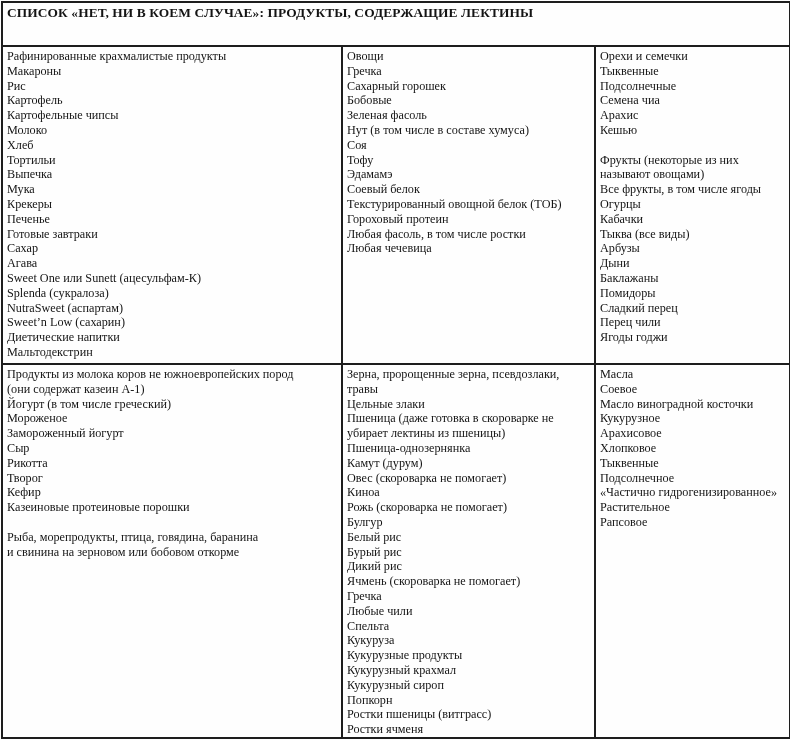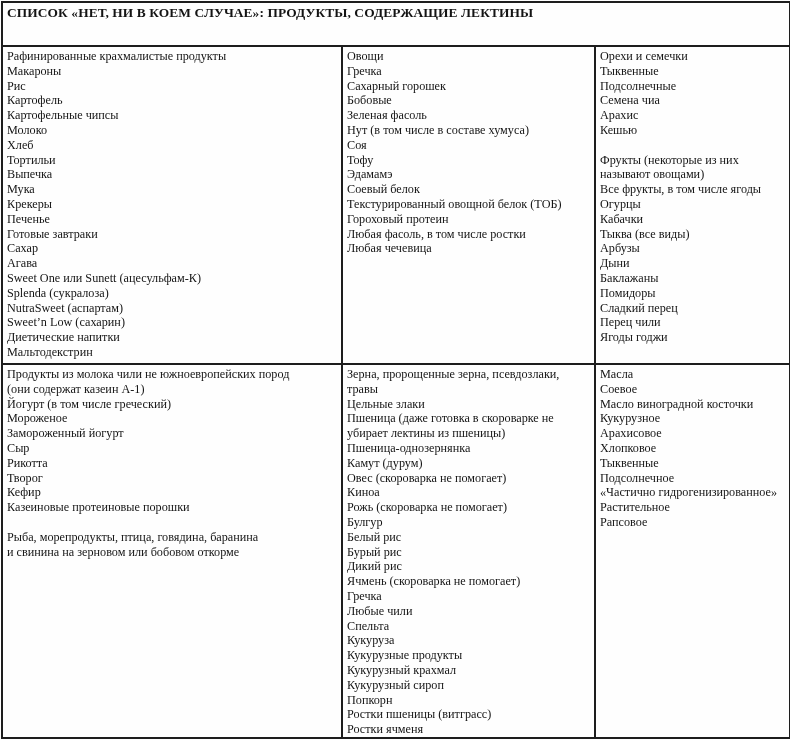--- a/index.html
+++ b/index.html
@@ -122,21 +122,21 @@
             <div class="line">Дыни</div>
             <div class="line">Баклажаны</div>
             <div class="line">Помидоры</div>
             <div class="line">Сладкий перец</div>
             <div class="line">Перец чили</div>
             <div class="line">Ягоды годжи</div>
           </td>
         </tr>
         <tr class="row-2">
           <td>
-            <div class="line bold">Продукты из молока чили не южноевропейских пород</div>
+            <div class="line bold">Продукты из молока коров не южноевропейских пород</div>
             <div class="line">(они содержат казеин А-1)</div>
             <div class="line">Йогурт (в том числе греческий)</div>
             <div class="line">Мороженое</div>
             <div class="line">Замороженный йогурт</div>
             <div class="line">Сыр</div>
             <div class="line">Рикотта</div>
             <div class="line">Творог</div>
             <div class="line">Кефир</div>
             <div class="line">Казеиновые протеиновые порошки</div>
             <div class="line">&nbsp;</div>

